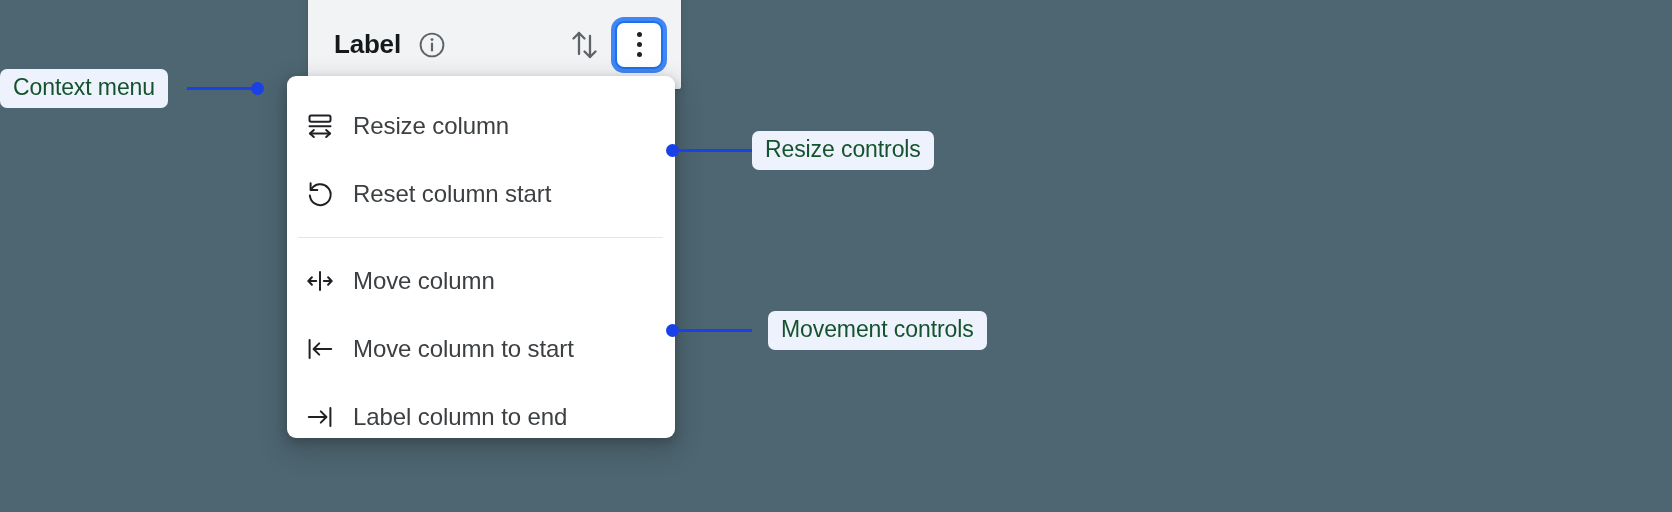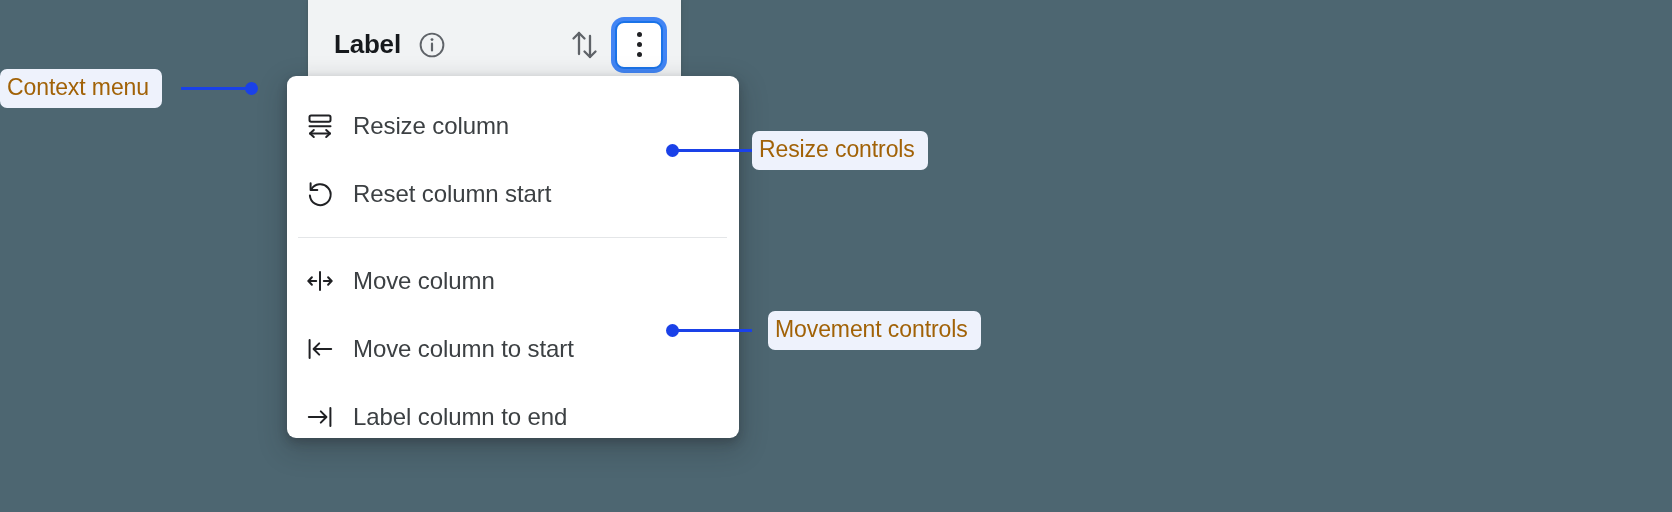--- a/index.html
+++ b/index.html
@@ -75,21 +75,21 @@
     height: 5px;
     border-radius: 50%;
     background: #202124;
   }
 
   
   #context-menu {
     position: absolute;
     left: 287px;
     top: 76px;
-    width: 452px;
+    width: 388px;
     height: 362px;
     background: #ffffff;
     border-radius: 9px;
     box-shadow: 0 4px 10px rgba(32,33,36,0.28), 0 10px 26px 4px rgba(32,33,36,0.22);
     z-index: 6;
     padding-top: 16px;
     box-sizing: border-box;
   }
   .menu-item {
     display: flex;
@@ -123,24 +123,24 @@
   
   .annotation {
     position: absolute;
     z-index: 10;
     display: flex;
     align-items: center;
     pointer-events: none;
   }
   .anno-pill {
     background: #eef2fc;
-    color: #a16207;
+    color: #14532d;
     font-size: 23px;
     border-radius: 7px;
-    padding: 5px 13px 7px 7px;
+    padding: 5px 13px 7px 13px;
     white-space: nowrap;
     letter-spacing: -0.1px;
     pointer-events: auto;
   }
   .anno-line {
     height: 3px;
     background: #1a41e8;
   }
   .anno-dot {
     width: 13px;

